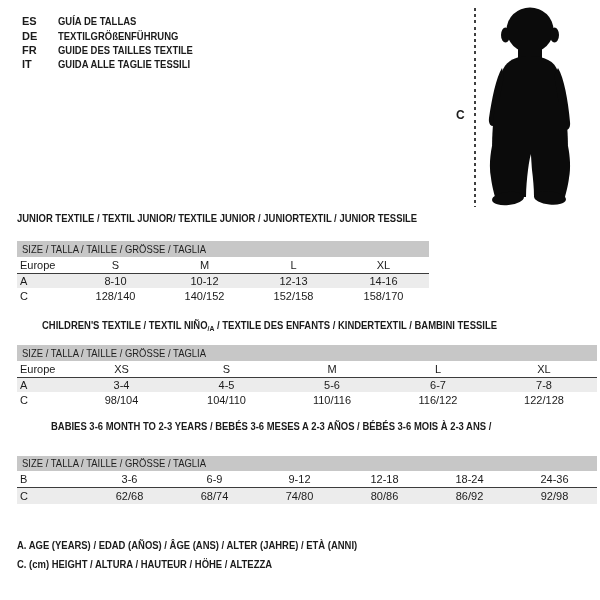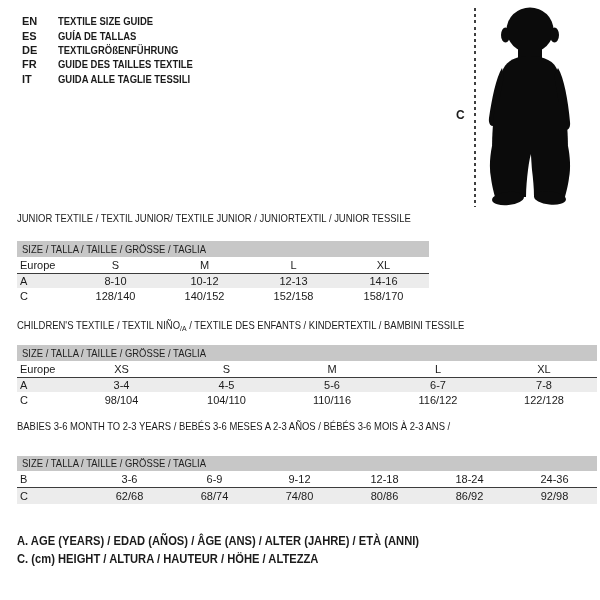--- a/index.html
+++ b/index.html
@@ -17,21 +17,21 @@
   .lang-row .code { flex:0 0 36px; }
 
   
   .figure-line { position:absolute; left:474px; top:8px; width:2.4px; height:199px;
                  background:repeating-linear-gradient(to bottom,#3f3f3f 0 3px,transparent 3px 6.2px); }
   .figure-c { position:absolute; left:456px; top:108px; font-size:12px; font-weight:700; }
   .figure-svg { position:absolute; left:486px; top:6px; }
 
   
   .section { position:absolute; left:17px; }
-  .sec-title { font-size:11px; font-weight:400; line-height:13px; }
+  .sec-title { font-size:11px; font-weight:700; line-height:13px;text-align:center; }
   .sub { font-size:8px; vertical-align:-2px; }
   .size-bar { position:absolute; left:0; background:#c7c7c7; color:#1f1f1f;
               font-size:11px; padding-left:5px; }
   table { position:absolute; left:0; border-collapse:collapse; table-layout:fixed;
           font-size:11px; }
   td { padding:0; text-align:center; vertical-align:middle; }
   td.lbl { text-align:left; padding-left:3px; }
   tr.hdr td { border-bottom:1px solid #3c3c3c; }
   tr.alt { background:#ececec; }
 
@@ -49,31 +49,27 @@
 
   #sec-babies   { top:419px; width:580px; }
   #sec-babies .sec-title { line-height:15px; }
   #sec-babies .size-bar { top:37px; width:580px; height:15px; line-height:15px; }
   #sec-babies table { top:52px; width:580px; }
   #sec-babies tr { height:16px; }
   #sec-babies tr.alt { height:17px; }
 
   
   .footnotes { position:absolute; left:17px; top:533px; }
-  .footnotes > div { height:18.3px; display:flex; align-items:flex-start;
-                     font-size:13px; font-weight:700; }
+  .footnotes > div { height:18.3px; display:flex; align-items:flex-end;
+                     font-size:11px; font-weight:700; }
 </style>
 </head>
 <body>
 
 <div class="lang-list">
-  <div class="lang-row">
-    <span class="code">EN</span>
-    <span class="cx">TEXTILE SIZE GUIDE</span>
-  </div>
   <div class="lang-row">
     <span class="code">ES</span>
     <span class="cx">GUÍA DE TALLAS</span>
   </div>
   <div class="lang-row">
     <span class="code">DE</span>
     <span class="cx">TEXTILGRÖßENFÜHRUNG</span>
   </div>
   <div class="lang-row">
     <span class="code">FR</span>

